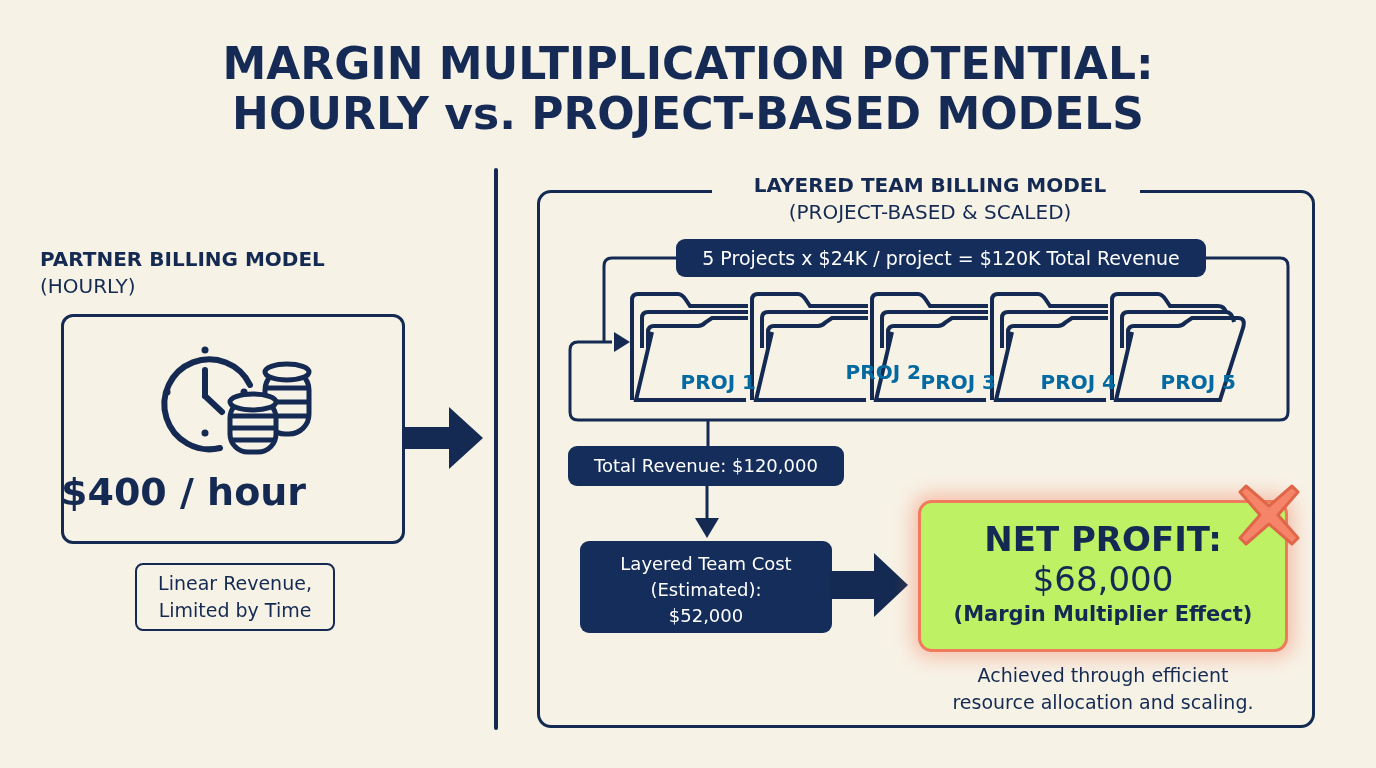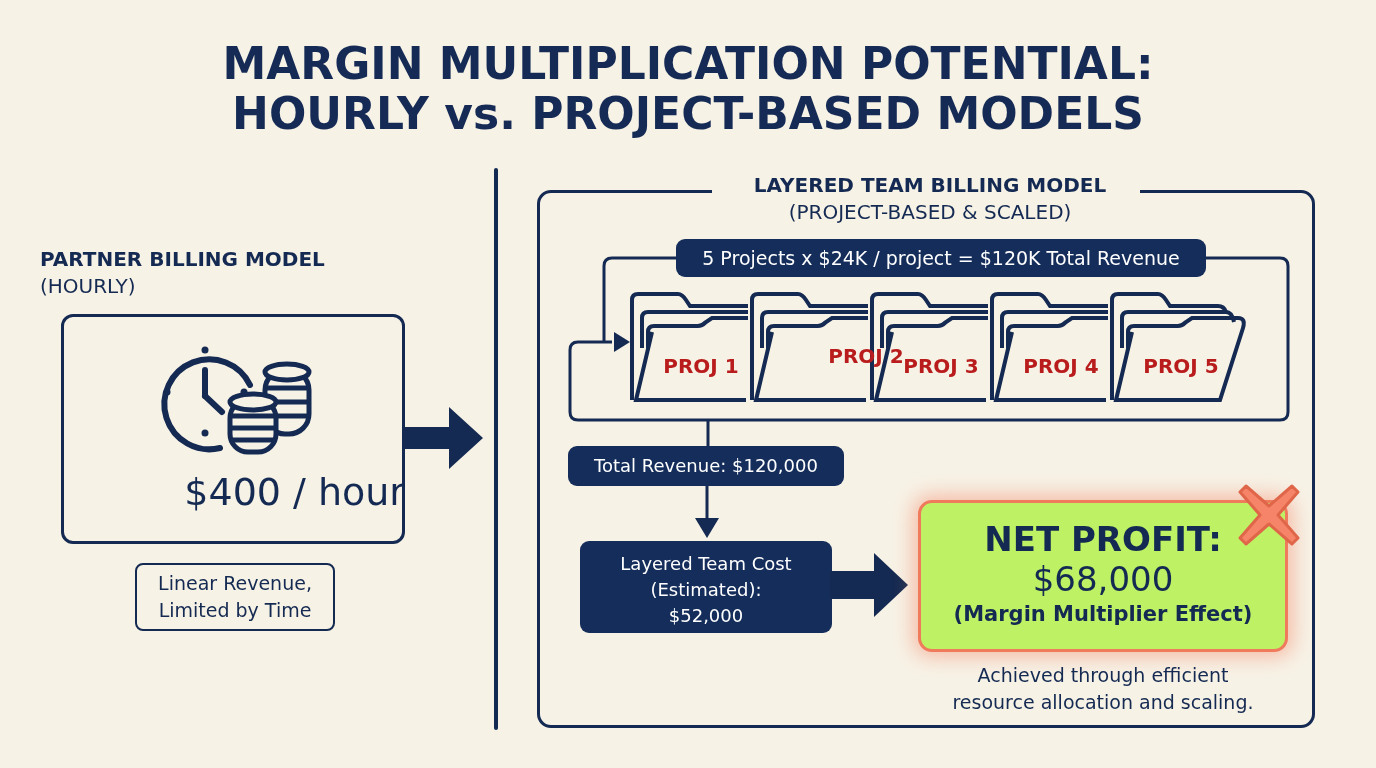--- a/index.html
+++ b/index.html
@@ -17,21 +17,21 @@
   }
   .divider { left: 494px; top: 168px; width: 4px; height: 562px; background: #142a52; border-radius: 2px; }
 
   
   .left-head { left: 40px; width: 390px; font-size: 20px; line-height: 27px; color: #142a52; }
   .left-head .b { font-weight: bold; }
   .hourly-box {
     left: 61px; top: 314px; width: 344px; height: 230px;
     border: 3px solid #142a52; border-radius: 12px; box-sizing: border-box;
   }
-  .rate { left: 61px; width: 344px; top: 470px; text-align: right; font-weight: normal; font-size: 38px; color: #142a52; }
+  .rate { left: 61px; width: 344px; top: 470px; text-align: left; font-weight: bold; font-size: 38px; color: #142a52; }
   .note-box {
     left: 135px; top: 563px; width: 200px; height: 68px; box-sizing: border-box;
     border: 2.5px solid #142a52; border-radius: 8px;
     text-align: center; font-size: 19px; line-height: 27px; padding-top: 5px; color: #142a52;
   }
 
   
   .outer-panel {
     left: 537px; top: 190px; width: 778px; height: 538px; box-sizing: border-box;
     border: 3px solid #142a52; border-radius: 14px;
@@ -40,21 +40,21 @@
   .right-head { left: 600px; width: 660px; text-align: center; font-size: 20px; line-height: 27px; color: #142a52; }
   .right-head .b { font-weight: bold; }
 
   .pill {
     background: #142d5a; color: #ffffff; border-radius: 9px; text-align: center; box-sizing: border-box;
   }
   .formula { left: 676px; top: 239px; width: 530px; height: 38px; font-size: 19px; line-height: 38px; }
   .revenue { left: 568px; top: 446px; width: 276px; height: 40px; font-size: 18px; line-height: 40px; }
   .cost { left: 580px; top: 541px; width: 252px; height: 92px; font-size: 18px; line-height: 26px; padding-top: 10px; }
 
-  .folder-label { font-weight: bold; font-size: 20px; color: #b91c1c; text-align: center; width: 110px; }
+  .folder-label { font-weight: bold; font-size: 20px; color: #0369a1; text-align: right; width: 110px; margin-top: 16px; }
 
   .profit-box {
     left: 918px; top: 500px; width: 370px; height: 152px; box-sizing: border-box;
     background: #bef264; border: 3px solid #ef7a5c; border-radius: 14px;
     box-shadow: 0 0 18px 6px rgba(245,130,100,0.45);
     text-align: center; color: #142a52;
   }
   .profit-title { font-weight: bold; font-size: 34px; line-height: 40px; margin-top: 16px; }
   .profit-value { font-weight: normal; font-size: 34px; line-height: 40px; }
   .profit-sub { font-weight: bold; font-size: 21px; line-height: 30px; }

